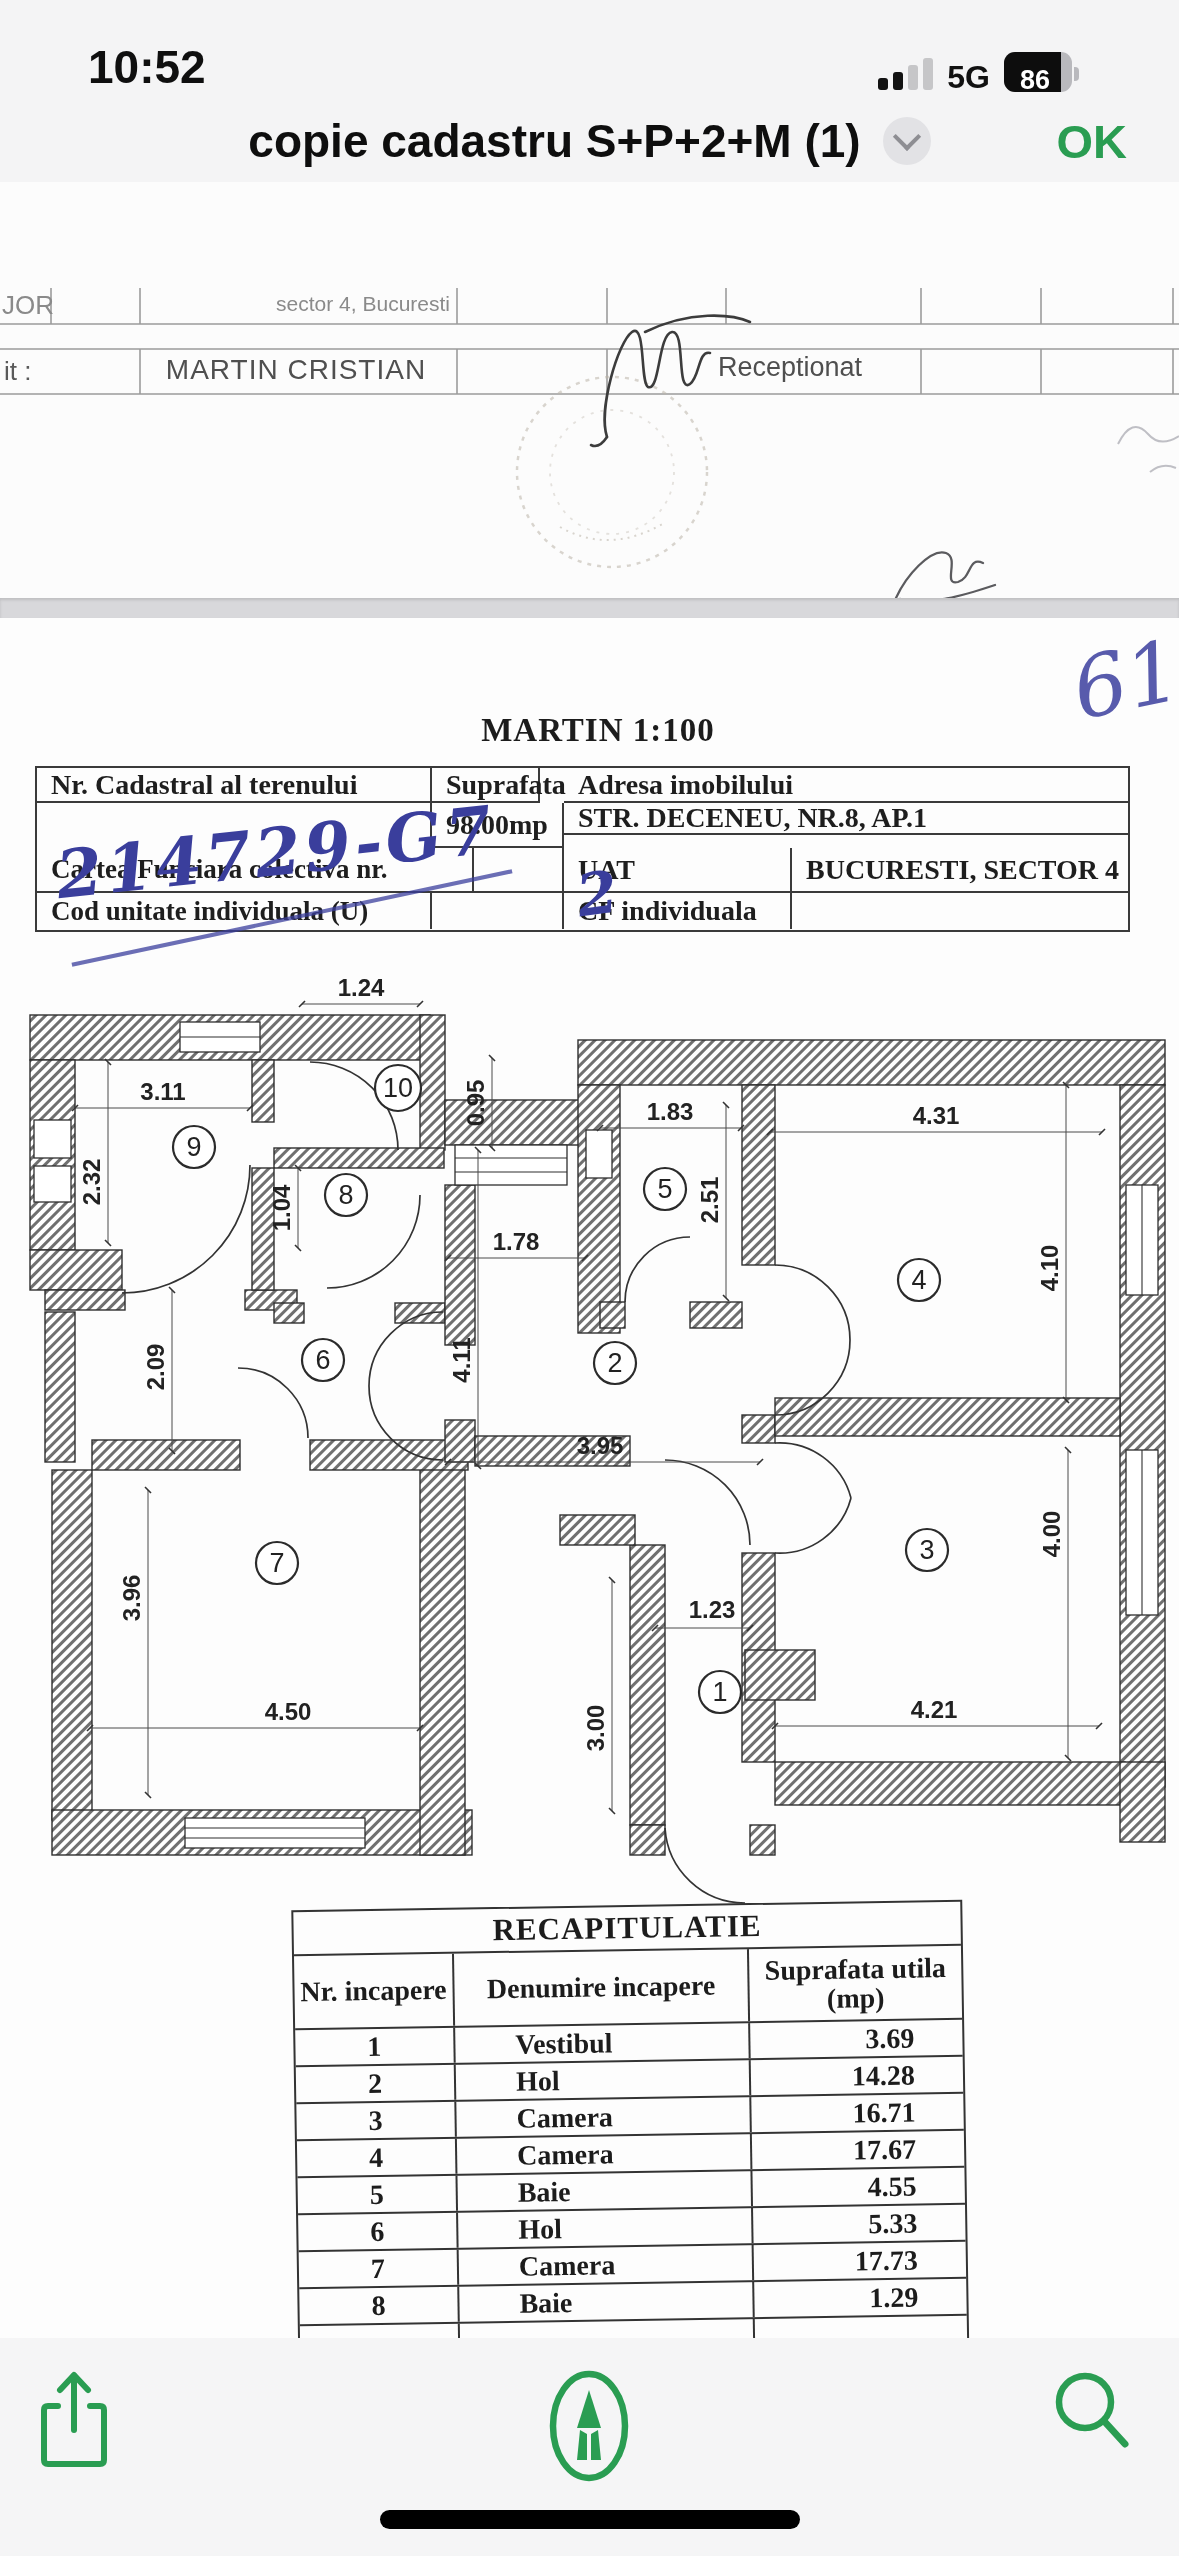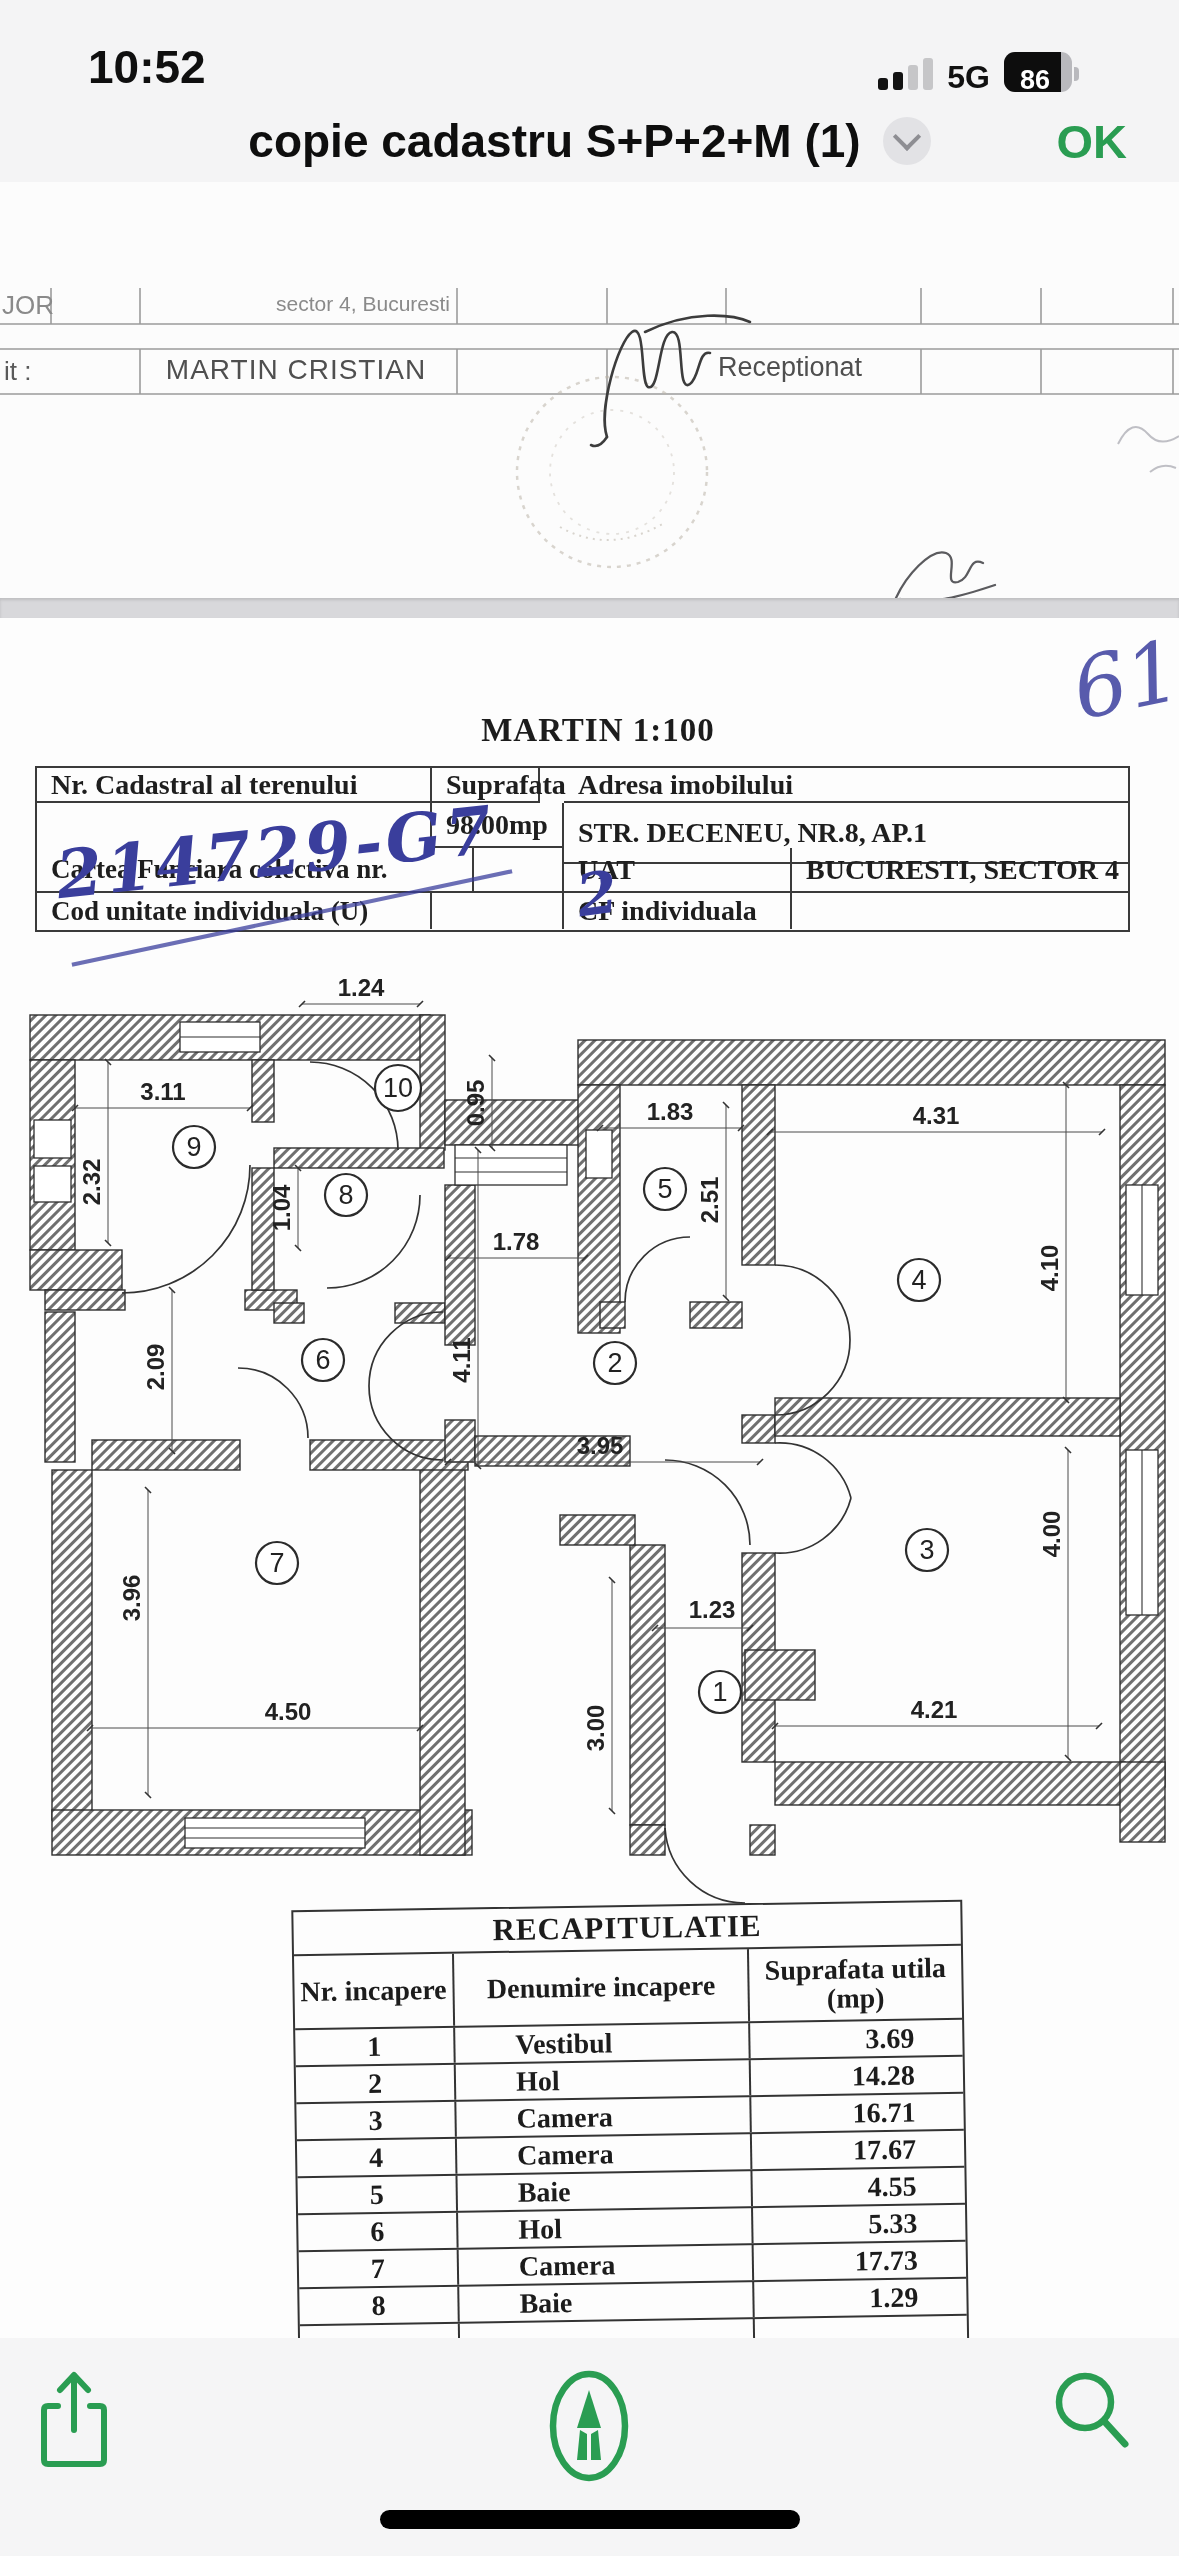--- a/index.html
+++ b/index.html
@@ -156,21 +156,21 @@
 <div class="page2">
   <div class="hand-corner">6144</div>
   <div class="heading2">MARTIN 1:100</div>
 
   <div class="info-table">
     <div class="it-cell" style="left:0;top:0;width:395px;height:35px;">Nr. Cadastral al terenului</div>
     <div class="it-cell" style="left:395px;top:0;width:108px;height:35px;">Suprafata</div>
     <div class="it-cell noR" style="left:527px;top:0;width:565px;height:35px;">Adresa imobilului</div>
     <div class="it-cell" style="left:0;top:35px;width:395px;height:45px;border-bottom:none;"></div>
     <div class="it-cell" style="left:395px;top:35px;width:132px;height:45px;">98.00mp</div>
-    <div class="it-cell noR" style="left:527px;top:35px;width:565px;height:61px;">STR. DECENEU, NR.8, AP.1</div>
+    <div class="it-cell noR" style="left:527px;top:35px;width:565px;height:32px;">STR. DECENEU, NR.8, AP.1</div>
     <div class="it-cell" style="left:0;top:80px;width:437px;height:45px;font-size:27px;">Cartea Funciara colectiva nr.</div>
     <div class="it-cell" style="left:395px;top:80px;width:132px;height:45px;"></div>
     <div class="it-cell" style="left:527px;top:80px;width:228px;height:45px;">UAT</div>
     <div class="it-cell noR" style="left:755px;top:80px;width:337px;height:45px;">BUCURESTI, SECTOR 4</div>
     <div class="it-cell noB" style="left:0;top:125px;width:395px;height:36px;font-size:27px;">Cod unitate individuala (U)</div>
     <div class="it-cell noB" style="left:395px;top:125px;width:132px;height:36px;"></div>
     <div class="it-cell noB" style="left:527px;top:125px;width:228px;height:36px;">CF individuala</div>
     <div class="it-cell noB noR" style="left:755px;top:125px;width:337px;height:36px;"></div>
     <div class="hand-cadastral">214729-G7</div>
     <div class="hand-line"></div>

